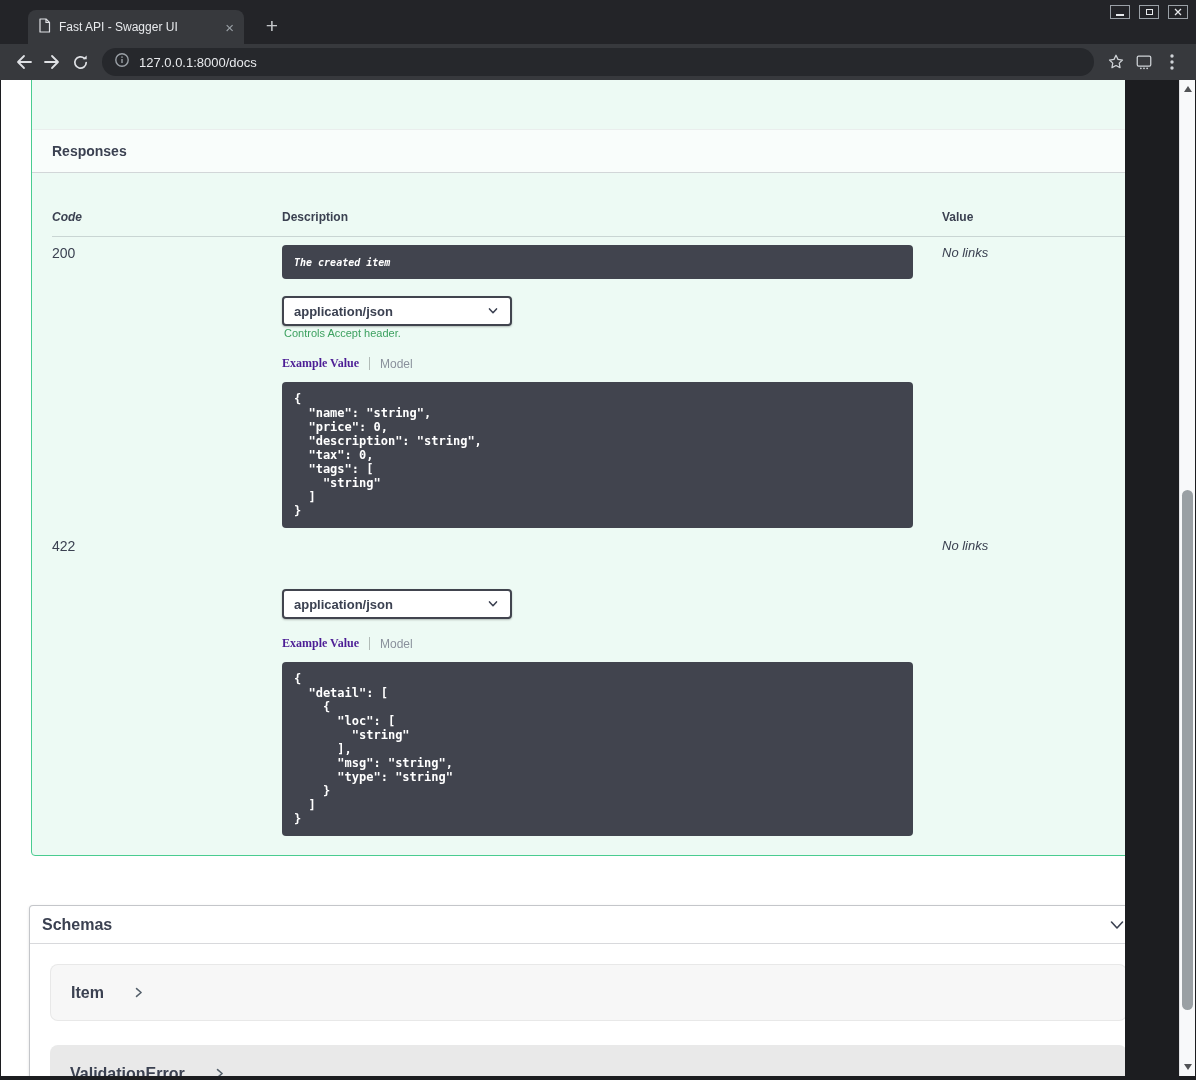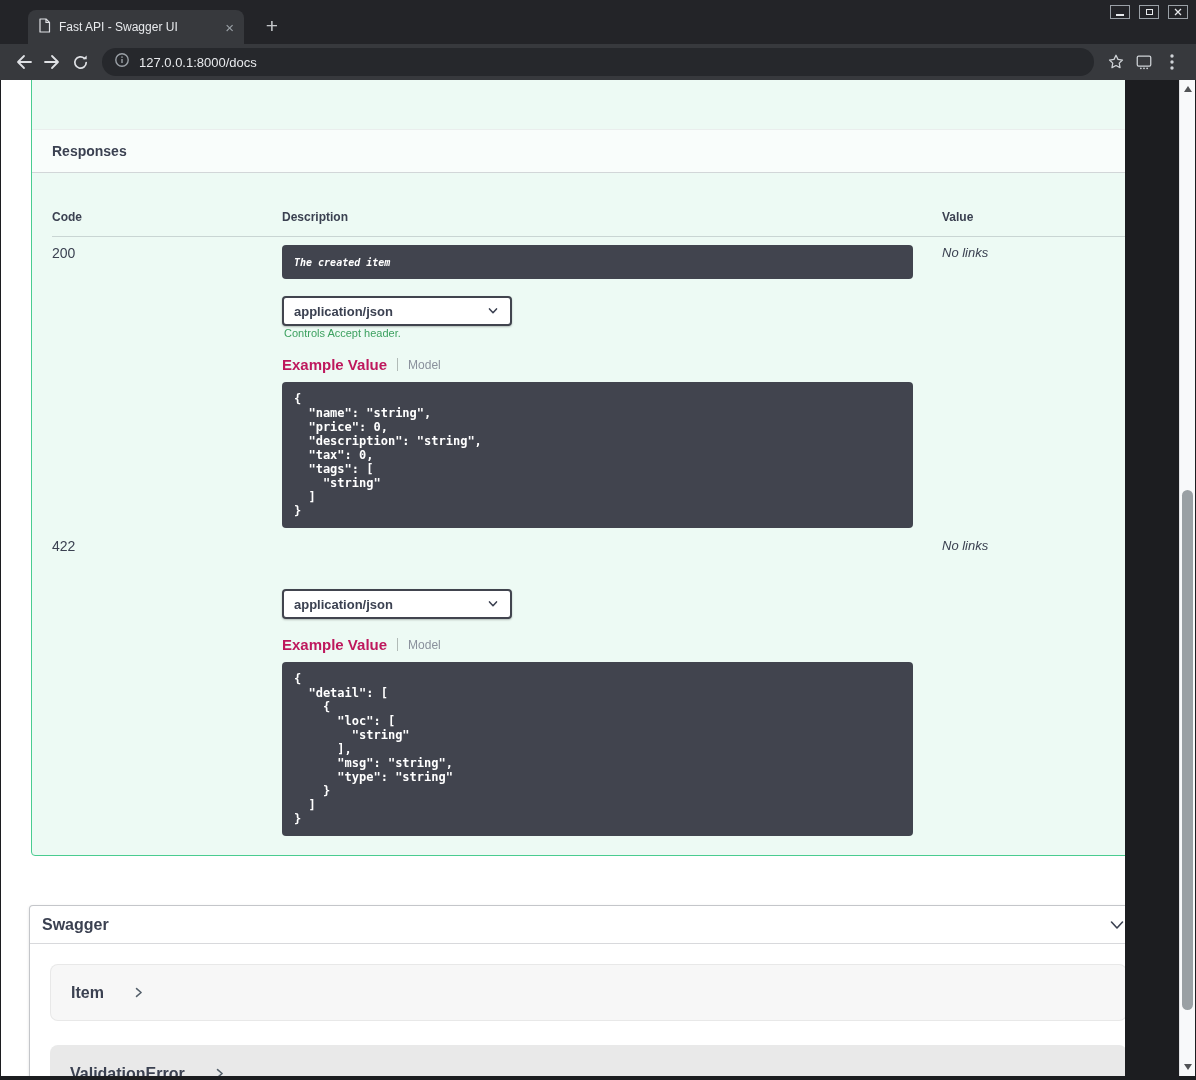--- a/index.html
+++ b/index.html
@@ -49,21 +49,21 @@
   .responses-header {
     position:absolute; left:0; top:54px; width:100%; height:44px;
     background:rgba(255,255,255,.65);
     border-top:1px solid rgba(59,65,81,.08); border-bottom:1px solid rgba(59,65,81,.2);
     display:flex; align-items:center; padding-left:20px;
   }
   .responses-title { font-size:14px; font-weight:bold; color:#3b4151; }
 
   .tbl-head { position:absolute; left:20px; top:131px; width:1077px; height:31px; border-bottom:1px solid rgba(59,65,81,.2); }
   .tbl-head span { position:absolute; top:4px; font-size:12px; font-weight:bold; color:#3b4151; }
-  .h-code { left:0; } .h-desc { left:230px; } .h-links { left:890px; }
+  .h-code { left:0;font-style:italic; } .h-desc { left:230px; } .h-links { left:890px; }
 
   .rcode { position:absolute; left:20px; font-size:14px; color:#3b4151; }
   .rcode.r200 { top:170px; } .rcode.r422 { top:463px; }
 
   .descbox {
     position:absolute; left:250px; width:631px; height:34px;
     background:#41444e; border-radius:4px; color:#fff;
     font-family:"DejaVu Sans Mono", monospace; font-style:italic; font-weight:bold; font-size:10px;
     display:flex; align-items:center; padding:0 12px;
   }
@@ -78,21 +78,21 @@
     box-shadow:0 1px 2px rgba(0,0,0,.25);
     display:flex; align-items:center; justify-content:space-between; padding:0 10px;
   }
   .select .sel-val { font-size:13px; font-weight:bold; color:#3b4151; }
   .select.r200 { top:221px; } .select.r422 { top:514px; }
 
   .controls-note { position:absolute; left:252px; top:252px; font-size:11px; color:#3da160; }
 
   .extabs { position:absolute; left:250px; display:flex; align-items:center; gap:10px; }
   .extabs.r200 { top:281px; } .extabs.r422 { top:561px; }
-  .tab-example { font-size:15px; font-weight:bold; color:#be185d; }
+  .tab-example { font-size:12px; font-weight:bold; color:#4c1d95;font-family:Liberation Serif, serif; }
   .tab-divider { width:1px; height:13px; background:rgba(0,0,0,.25); }
   .tab-model { font-size:12px; color:#8a919c; }
 
   .codeblock {
     position:absolute; left:250px; width:631px; margin:0;
     background:#41444e; border-radius:4px; color:#fff;
     font-family:"DejaVu Sans Mono", monospace; font-size:12px; line-height:14px; font-weight:bold;
     white-space:pre; padding:10px 12px; overflow:hidden;
   }
   .codeblock.r200 { top:307px; height:146px; }
@@ -257,21 +257,21 @@
       ],
       "msg": "string",
       "type": "string"
     }
   ]
 }</pre>
   </div>
 
   <div class="schemas">
     <div class="schemas-header">
-      <span class="schemas-title">Swagger</span>
+      <span class="schemas-title">Schemas</span>
       <svg width="20" height="20" viewBox="0 0 20 20">
           <path d="M4.5 7l5.5 6 5.5-6" fill="none" stroke="#3b4151" stroke-width="1.6" stroke-linecap="round" stroke-linejoin="round"></path>
         </svg>
     </div>
     <div class="model-row first">
       <span class="model-name">Item</span>
       <svg width="13" height="13" viewBox="0 0 20 20">
           <path d="M7 4l7 6-7 6" fill="none" stroke="#55606b" stroke-width="2.4" stroke-linecap="round" stroke-linejoin="round"></path>
         </svg>
     </div>

